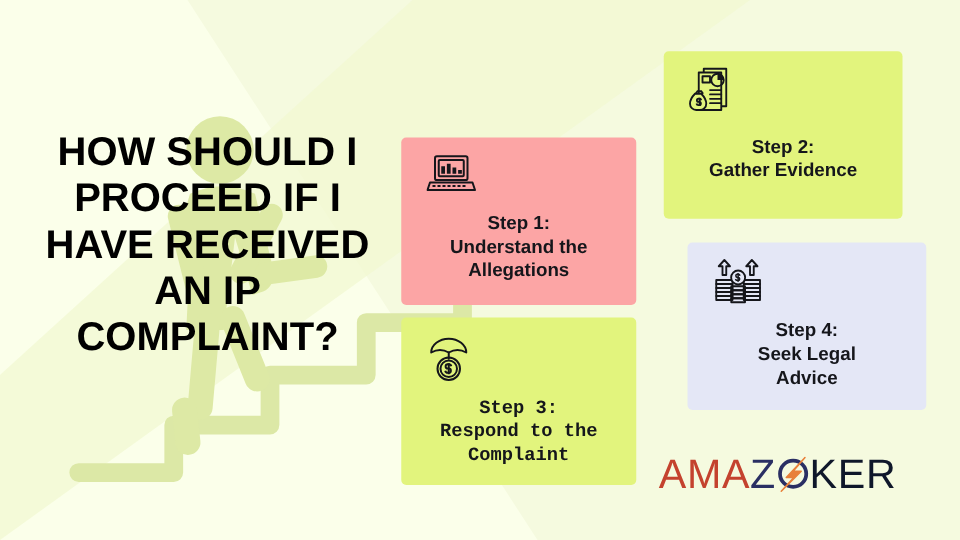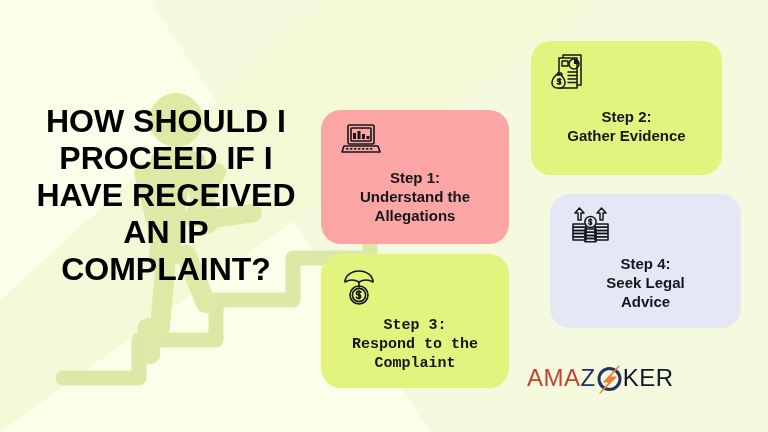--- a/index.html
+++ b/index.html
@@ -36,21 +36,21 @@
     left: 16px;
     top: 103px;
     width: 300px;
     z-index: 3;
     text-align: center;
   }
 
   
   .card {
     position: absolute;
-    border-radius: 20px;
+    border-radius: 4px;
     z-index: 4;
     box-sizing: border-box;
     padding: 12px 14px 14px 14px;
   }
   .card-icon {
     display: block;
     margin: 0 0 6px 6px;
   }
   .card-label {
     margin: 0;
@@ -97,21 +97,21 @@
     left: 527px;
     top: 358px;
     z-index: 5;
     display: flex;
     align-items: center;
     height: 40px;
   }
   .logo-word {
     font-family: "Liberation Sans", sans-serif;
     font-weight: normal;
-    font-size: 24px;
+    font-size: 33px;
     letter-spacing: 0.5px;
     line-height: 1;
   }
   #logo-ama { color: #C4422E; }
   #logo-zoker-pre { color: #2A2F63; }
   #logo-zoker-post { color: #0f172a; }
   #logo-mark {
     position: relative;
     display: inline-block;
     width: 27px;

